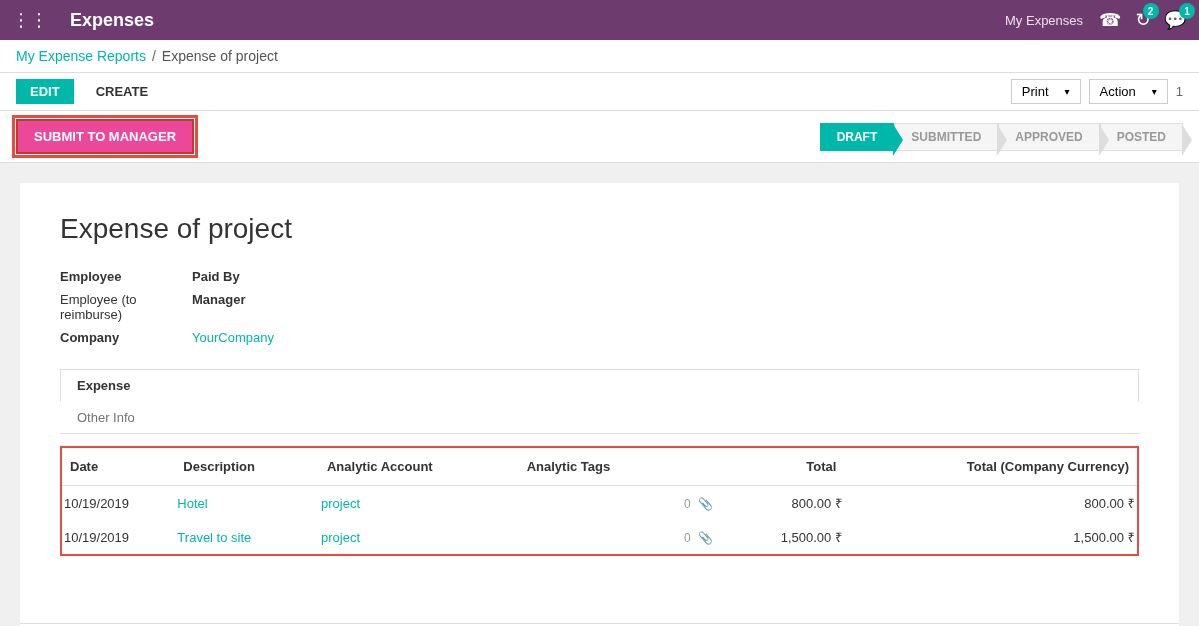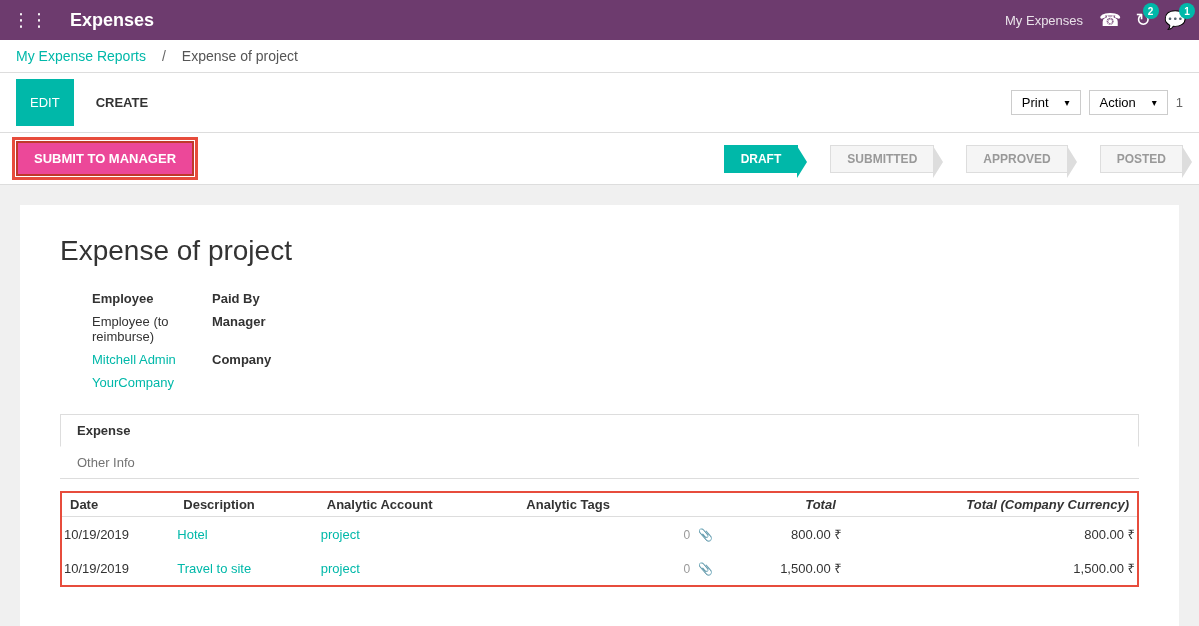--- a/index.html
+++ b/index.html
@@ -30,39 +30,39 @@
       display: flex; align-items: center; justify-content: center; font-weight: bold;
     }
 
     
     .breadcrumb-bar {
       background: white;
       padding: 8px 16px;
       border-bottom: 1px solid #ddd;
       display: flex;
       align-items: flex-start;
-      gap: 16px;
+      gap: 6px;
       font-size: 14px;
     }
     .breadcrumb-link { color: #00b8a9; text-decoration: none; cursor: pointer; }
     .breadcrumb-sep { color: #666; }
     .breadcrumb-current { color: #555; }
 
     
     .action-bar {
       background: white;
       padding: 6px 16px;
       border-bottom: 1px solid #ddd;
       display: flex;
       align-items: center;
       gap: 8px;
     }
     .btn-edit {
       background: #00b8a9; color: white; border: none;
-      padding: 16px 14px; font-weight: normal; cursor: pointer; font-size: 13px;
+      padding: 5px 14px; font-weight: bold; cursor: pointer; font-size: 13px;
     }
     .btn-create {
       background: white; color: #333; border: none;
       padding: 5px 14px; font-weight: bold; cursor: pointer; font-size: 13px;
     }
     .spacer { flex: 1; }
     .btn-print, .btn-action {
       background: white; border: 1px solid #ccc;
       padding: 4px 10px; cursor: pointer; font-size: 13px;
       display: flex; align-items: center; gap: 16px;
@@ -82,21 +82,20 @@
     .btn-submit {
       background: #ec4899; color: white; border: 2px solid #c0392b;
       padding: 8px 16px; font-weight: bold; cursor: pointer; font-size: 13px;
       outline: 3px solid #e74c3c; outline-offset: 1px;
     }
     
     .status-pipeline {
       margin-left: auto;
       display: flex;
       align-items: center;
-      gap: 32px;
     }
     .status-step {
       padding: 6px 16px;
       font-size: 12px;
       font-weight: bold;
       color: #999;
       background: #f5f5f5;
       border: 1px solid #ddd;
       position: relative;
     }
@@ -129,23 +128,22 @@
       min-height: 440px;
     }
     .expense-title {
       font-size: 28px; font-weight: normal; margin-bottom: 24px; color: #333;
     }
 
     
     .fields-grid {
       display: grid;
       grid-template-columns: 120px auto;
-      gap: 8px 0;
+      gap: 8px 12px;
       margin-bottom: 24px;
-      margin-left: 32px;
     }
     .field-label { font-weight: bold; font-size: 13px; color: #333; }
     .field-value { font-size: 13px; color: #00b8a9; cursor: pointer; }
     .field-value.plain { color: #333; cursor: default; }
 
     
     .tabs {
       display: flex;
       border-bottom: 1px solid #ddd;
       margin-bottom: 12px;
@@ -164,24 +162,24 @@
       border-bottom: 1px solid white;
       background: white;
       color: #333;
       font-weight: bold;
       margin-bottom: -1px;
     }
 
     
     .expense-table { width: 100%; border-collapse: collapse; font-size: 13px; }
     .expense-table th {
-      text-align: left; font-weight: bold; padding: 4px 8px;
+      text-align: left; font-weight: bold; padding: 11px 8px;
       border-bottom: 1px solid #ddd; color: #333;
     }
-    .expense-table th.right { text-align: right; font-style: italic; }
+    .expense-table th.right { text-align: right; }
     .expense-table td { padding: 8px 2px; vertical-align: middle; }
     .expense-table td.right { text-align: right; }
 
     .table-wrapper {
       border: 2px solid #e74c3c;
       display: inline-block;
       width: 100%;
     }
     .row-link { color: #00b8a9; cursor: pointer; text-decoration: none; }
 
@@ -254,21 +252,20 @@
   <div class="content-card">
     <h1 class="expense-title">Expense of project</h1>
 
     <div class="fields-grid">
       <span class="field-label">Employee</span>
 
       <span class="field-label">Paid By</span>
       <span class="field-value plain">Employee (to reimburse)</span>
 
       <span class="field-label">Manager</span>
-      <span class="field-value">Mitchell Admin</span>
 
       <span class="field-label">Company</span>
       <span class="field-value">YourCompany</span>
     </div>
 
     
     <div class="tabs">
       <div class="tab active">Expense</div>
       <div class="tab">Other Info</div>
     </div>

